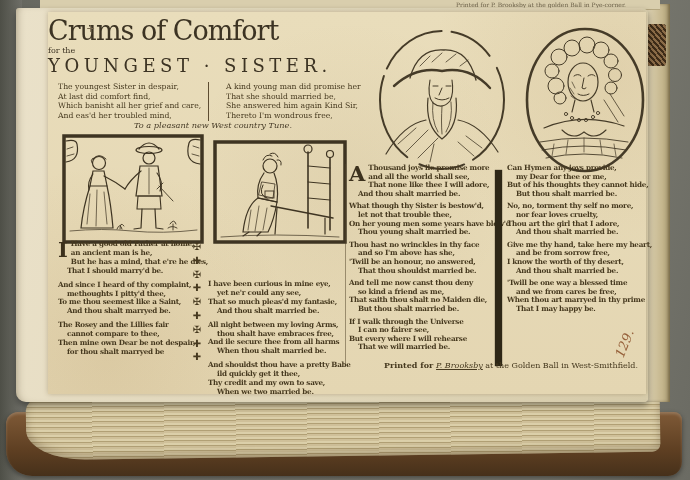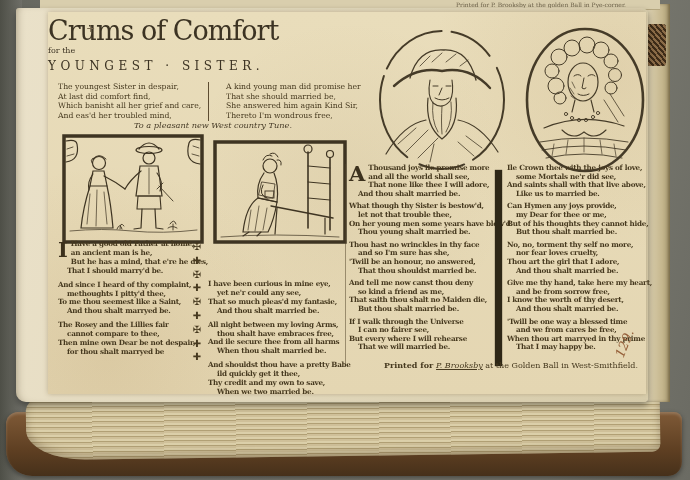--- a/index.html
+++ b/index.html
@@ -34,21 +34,21 @@
          background:
            radial-gradient(circle at 10% 90%, rgba(150,110,50,.12), transparent 30%),
            radial-gradient(circle at 94% 16%, rgba(150,110,50,.10), transparent 28%),
            radial-gradient(circle at 50% 45%, rgba(120,90,40,.06), transparent 45%),
            linear-gradient(180deg,#e9ddbb,#e4d6b2);
          box-shadow:0 0 5px rgba(110,85,40,.35);}
   
   .t-wrap{position:absolute;left:0;top:4px;width:312px;text-align:left;color:#3c3323;}
   .t-main{font-size:27px;letter-spacing:-1px;line-height:30px;font-weight:500;margin:0;}
   .t-for{font-size:8px;line-height:8px;margin-top:1px;}
-  .t-sub{font-size:12px;letter-spacing:4.5px;line-height:20px;margin-top:1px;font-weight:500;}
+  .t-sub{font-size:18px;letter-spacing:4.5px;line-height:20px;margin-top:1px;font-weight:500;}
   .intro{position:absolute;left:10px;top:70px;width:300px;display:flex;color:#453a26;}
   .intro-col{width:50%;}
   .intro-col + .intro-col{border-left:1px solid #5d4c31;padding-left:17px;box-sizing:border-box;}
   .intro-col .vline{font-size:7.7px;line-height:9.7px;white-space:nowrap;font-weight:normal;letter-spacing:0;}
   .intro-col .vline.ind{margin-left:0;}
   .tune{position:absolute;left:30px;top:108px;width:270px;text-align:center;
         font-size:8.2px;font-style:italic;color:#453a26;}
   .vline{white-space:nowrap;font-size:7.2px;line-height:8.9px;letter-spacing:-0.25px;
          font-weight:bold;color:#46391f;}
   .vline.ind{margin-left:9px;}
@@ -281,21 +281,21 @@
           </div>
       </div>
       <div class="stanza">
           <div class="vline">What though thy Sister is bestow'd,</div>
           <div class="vline ind">let not that trouble thee,</div>
           <div class="vline">On her young men some years have blow'd</div>
           <div class="vline ind">Thou young shalt married be.</div>
         </div>
       <div class="stanza">
           <div class="vline">Thou hast no wrinckles in thy face</div>
-          <div class="vline ind">and so I'm sure has she,</div>
+          <div class="vline ind">and so I'm above has she,</div>
           <div class="vline">'Twill be an honour, no answered,</div>
           <div class="vline ind">That thou shouldst married be.</div>
         </div>
       <div class="stanza">
           <div class="vline">And tell me now canst thou deny</div>
           <div class="vline ind">so kind a friend as me,</div>
           <div class="vline">That saith thou shalt no Maiden die,</div>
           <div class="vline ind">But thou shalt married be.</div>
         </div>
       <div class="stanza">
@@ -303,26 +303,20 @@
           <div class="vline ind">I can no fairer see,</div>
           <div class="vline">But every where I will rehearse</div>
           <div class="vline ind">That we will married be.</div>
         </div>
     </div>
 
     <div class="bar"></div>
 
     <div class="vcol tightcol" style="left:459px;top:152px;width:145px;">
       <div class="stanza">
-          <div class="vline">Ile Crown thee with the joys of love,</div>
-          <div class="vline ind">some Mortals ne'r did see,</div>
-          <div class="vline">And saints shall with that live above,</div>
-          <div class="vline ind">Like us to married be.</div>
-        </div>
-      <div class="stanza">
           <div class="vline">Can Hymen any joys provide,</div>
           <div class="vline ind">my Dear for thee or me,</div>
           <div class="vline">But of his thoughts they cannot hide,</div>
           <div class="vline ind">But thou shalt married be.</div>
         </div>
       <div class="stanza">
           <div class="vline">No, no, torment thy self no more,</div>
           <div class="vline ind">nor fear loves cruelty,</div>
           <div class="vline">Thou art the girl that I adore,</div>
           <div class="vline ind">And thou shalt married be.</div>

